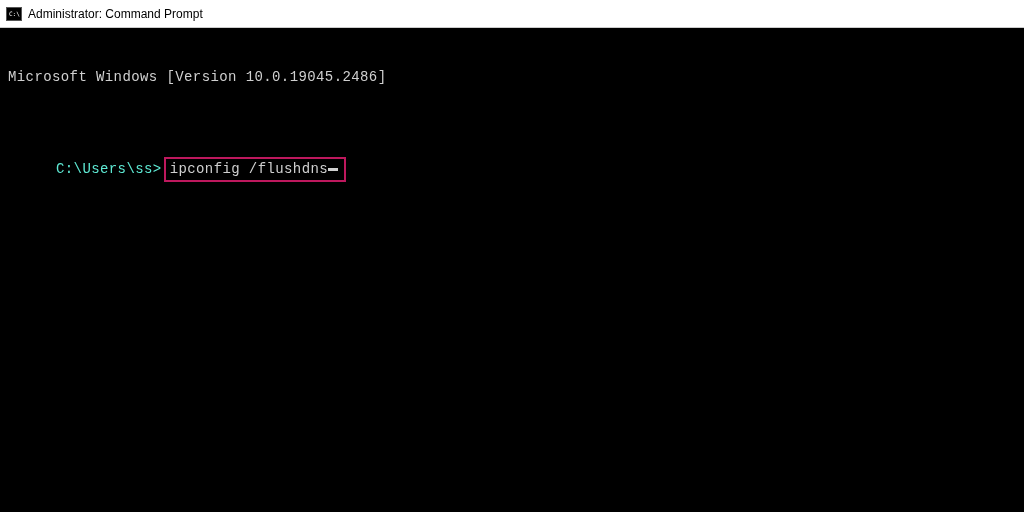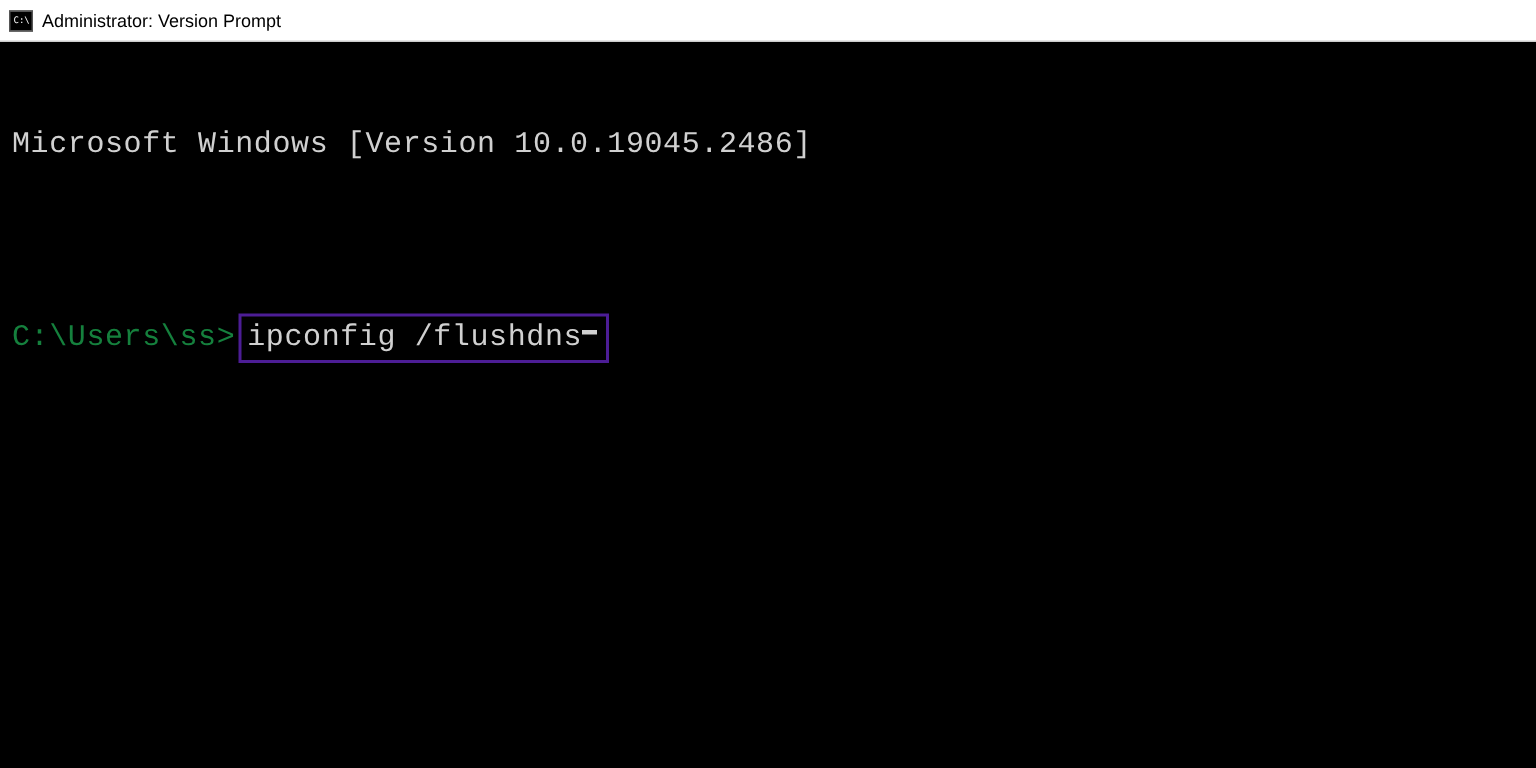--- a/index.html
+++ b/index.html
@@ -42,37 +42,38 @@
       line-height: 1;
     }
     .titlebar-text {
       font-family: "Segoe UI", Tahoma, sans-serif;
       font-size: 12px;
       color: #000;
     }
     .terminal {
       padding: 6px 8px;
       color: #d0d0d0;
-      font-size: 20px;
+      font-size: 14px;
       line-height: 1.25;
       letter-spacing: 0.4px;
       white-space: pre;
     }
     .line {
       display: block;
     }
     .prompt-line {
       display: flex;
       align-items: center;
     }
     .prompt-path {
-      color: #15803d;
+      color: #5eead4;
+      margin-left: 48px;
     }
     .highlight-box {
-      border: 2px solid #4c1d95;
+      border: 2px solid #be185d;
       padding: 2px 6px 2px 4px;
       margin-left: 2px;
       display: inline-flex;
       align-items: flex-start;
     }
     .command-text {
       color: #d0d0d0;
     }
     .cursor {
       display: inline-block;
@@ -82,21 +83,21 @@
       margin-left: 0px;
       position: relative;
       top: 7px;
     }
   </style>
 </head>
 <body>
 
 <div class="titlebar">
   <span class="titlebar-icon"></span>
-  <span class="titlebar-text">Administrator: Version Prompt</span>
+  <span class="titlebar-text">Administrator: Command Prompt</span>
 </div>
 
 <div class="terminal">
   <span class="line">Microsoft Windows [Version 10.0.19045.2486]</span>
   <span class="line"></span>
   <div class="prompt-line">
     <span class="prompt-path">C:\Users\ss&gt;</span>
     <span class="highlight-box">
       <span class="command-text">ipconfig /flushdns</span><span class="cursor"></span>
     </span>

